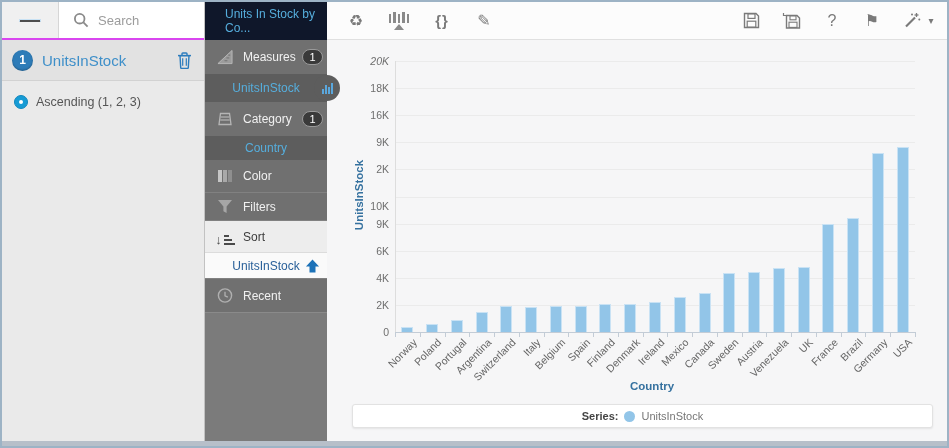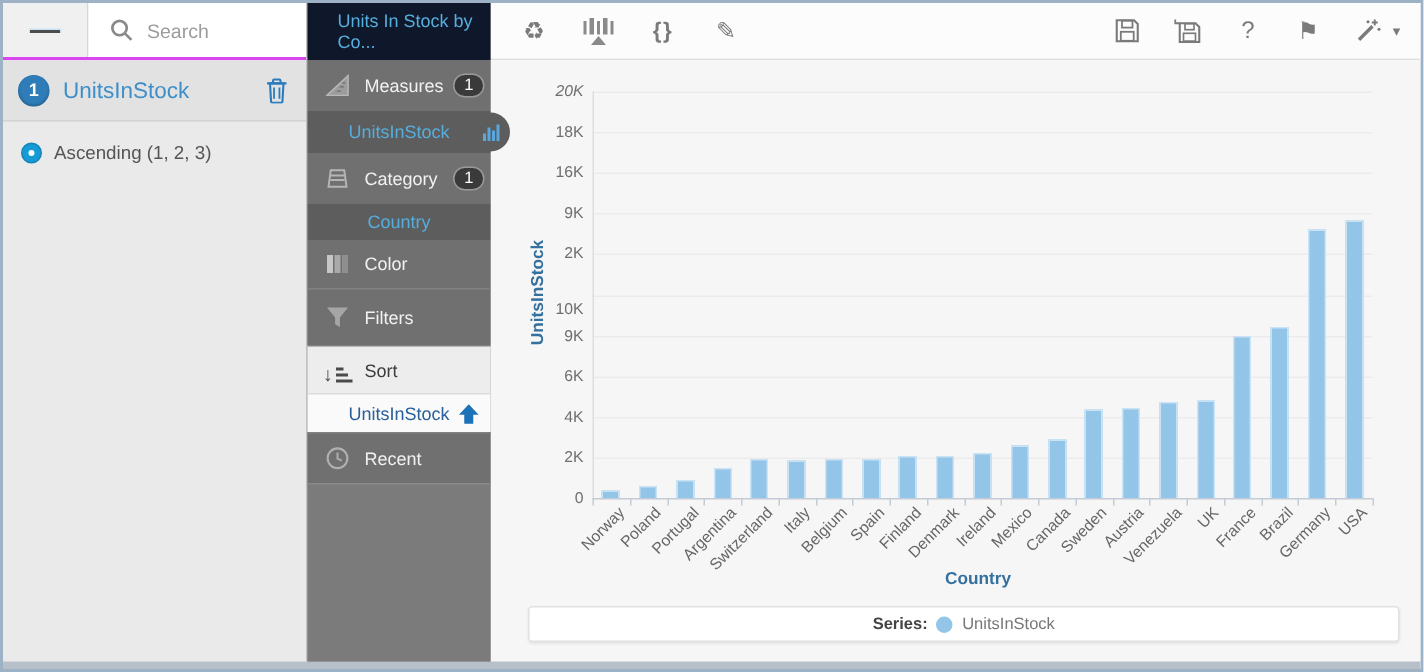--- a/index.html
+++ b/index.html
@@ -179,21 +179,21 @@
           <svg width="16" height="16" viewBox="0 0 16 16">
               <rect x="1" y="2" width="4" height="12" fill="#c6c6c6"></rect>
               <rect x="6" y="2" width="4" height="12" fill="#a9a9a9"></rect>
               <rect x="11" y="2" width="4" height="12" fill="#8f8f8f"></rect>
             </svg>
         </span>
         <span>Color</span>
       </div>
 
 
-      <div class="b-row b-section" style="height:38px;">
+      <div class="b-row b-section" style="height:28px;">
         <span class="icon16">
           <svg width="16" height="15" viewBox="0 0 16 15">
               <path d="M1 1 L15 1 L9.6 7.6 L9.6 14 L6.4 12.2 L6.4 7.6 Z" fill="#a6a6a6"></path>
             </svg>
         </span>
         <span>Filters</span>
       </div>
 
       <div class="b-row b-light b-sep" style="height:32px;">
         <span class="icon16 sort-glyph">

